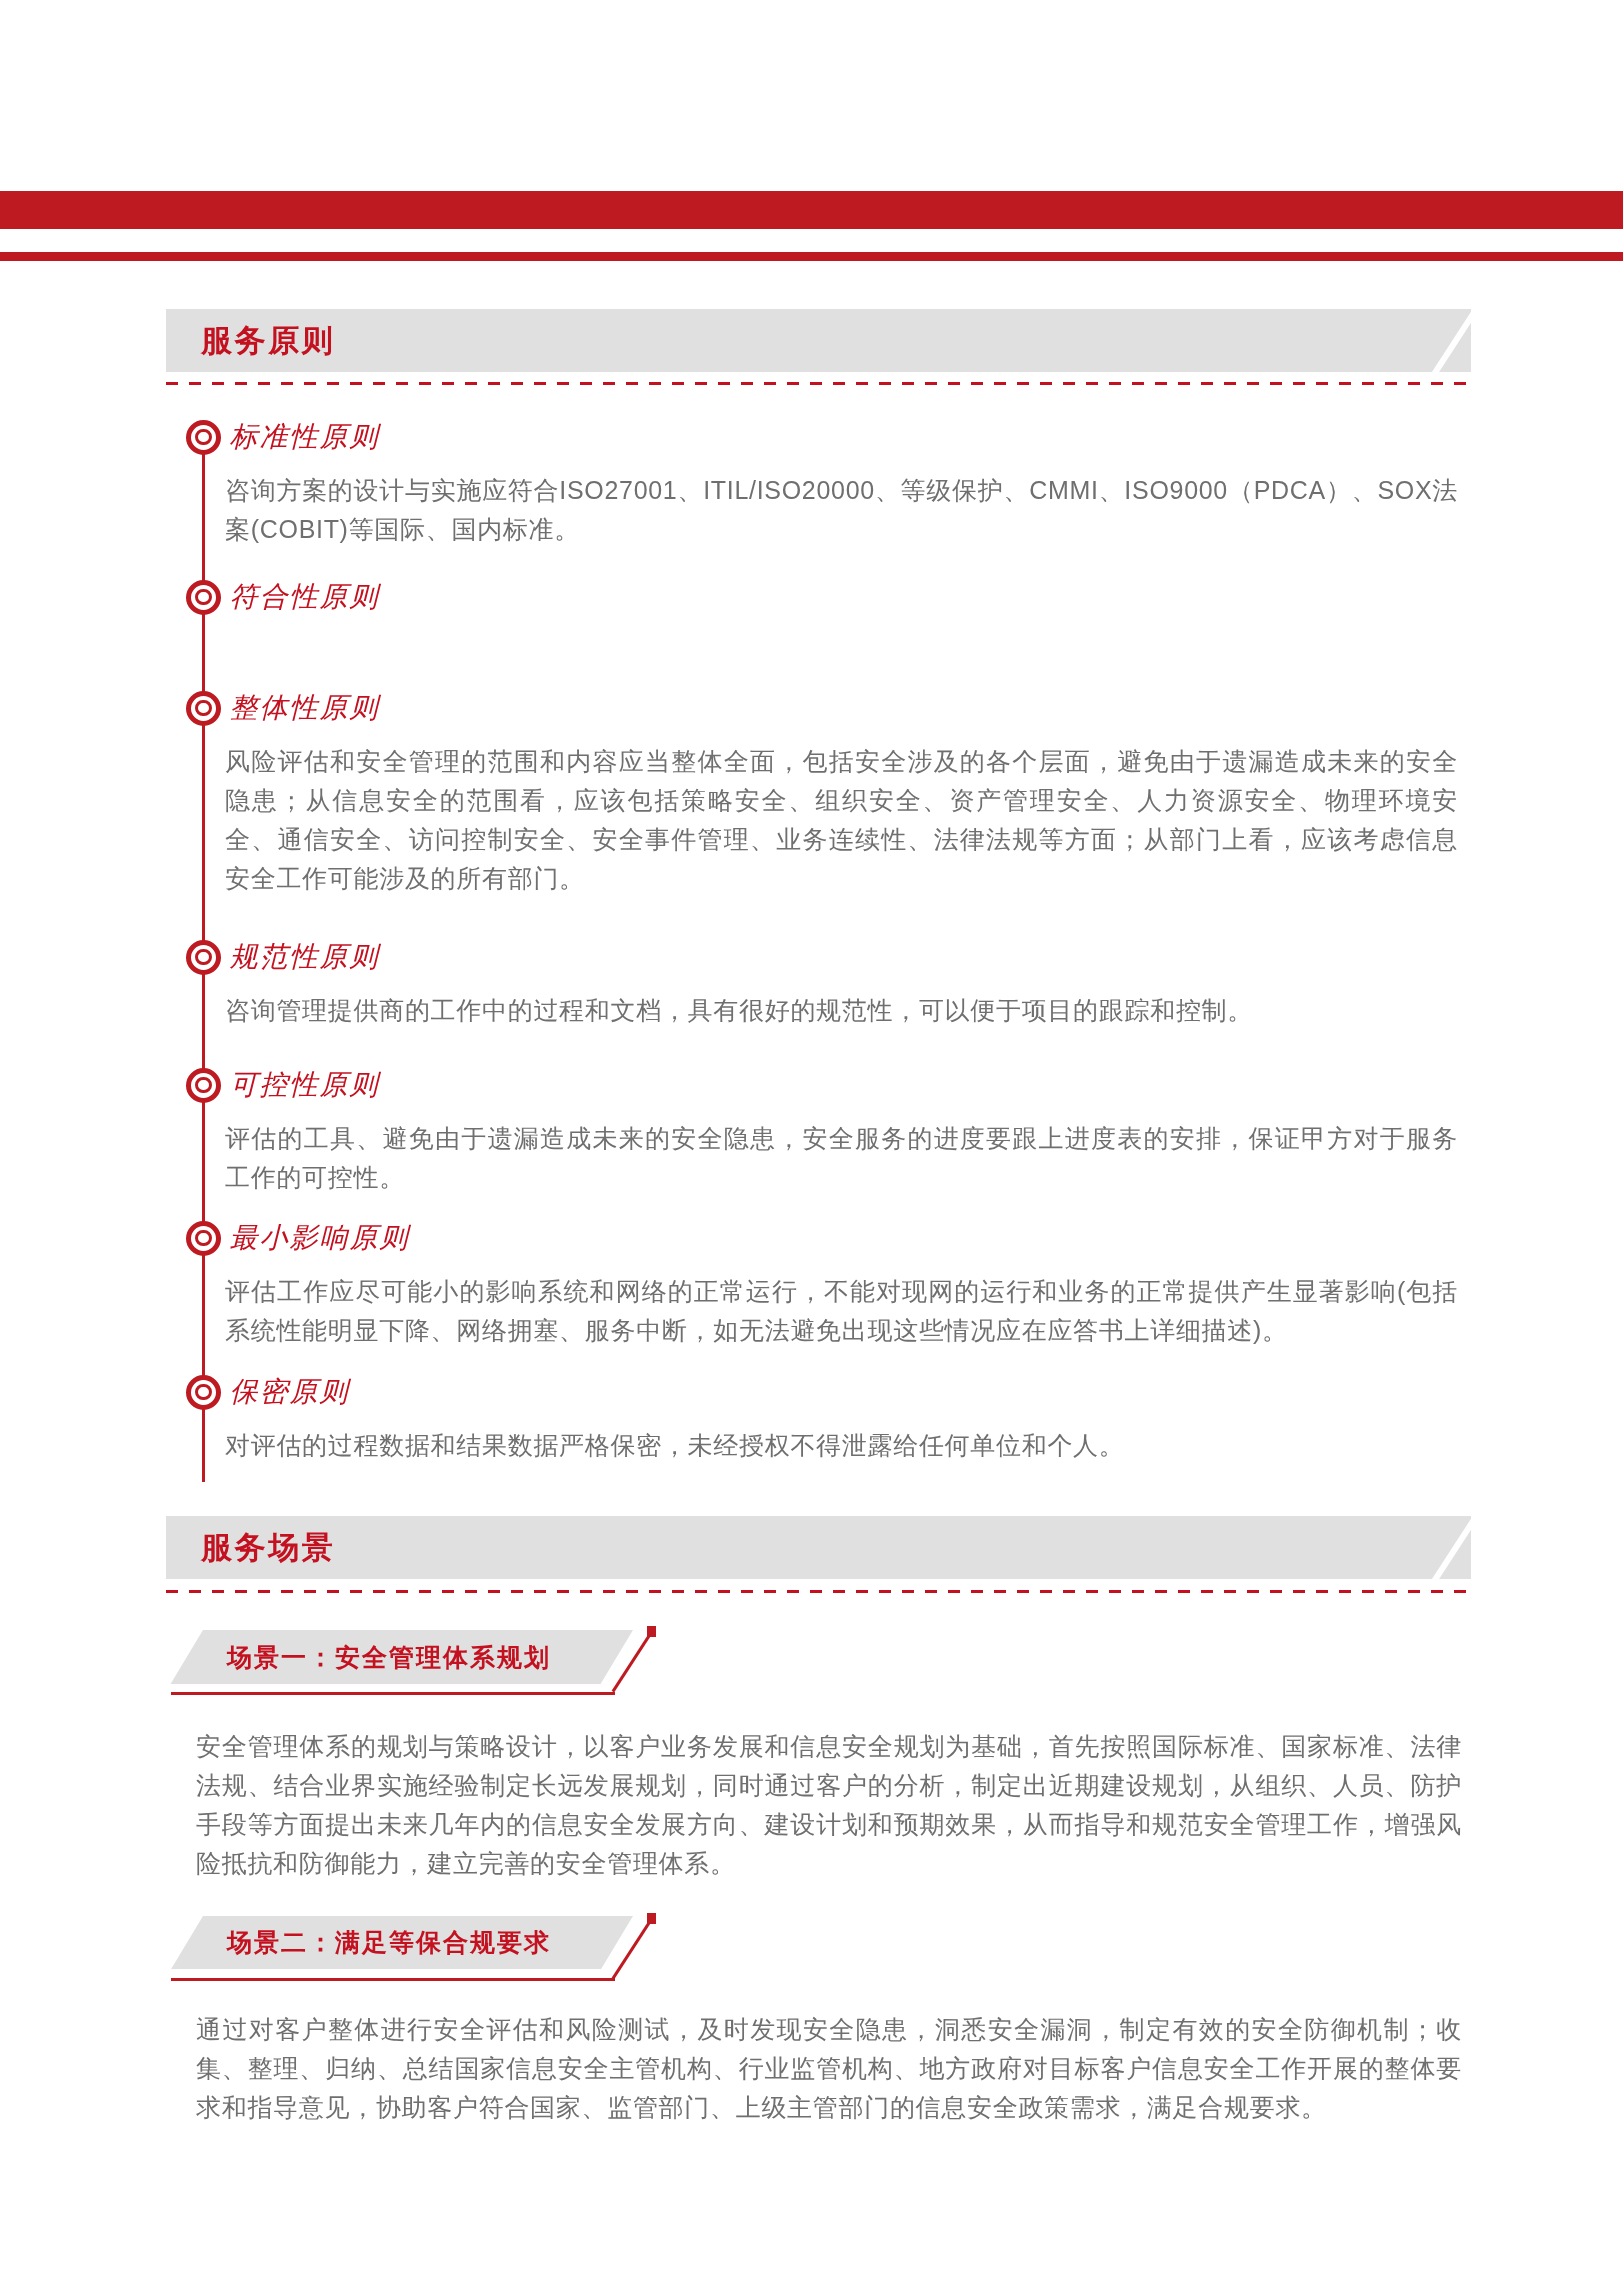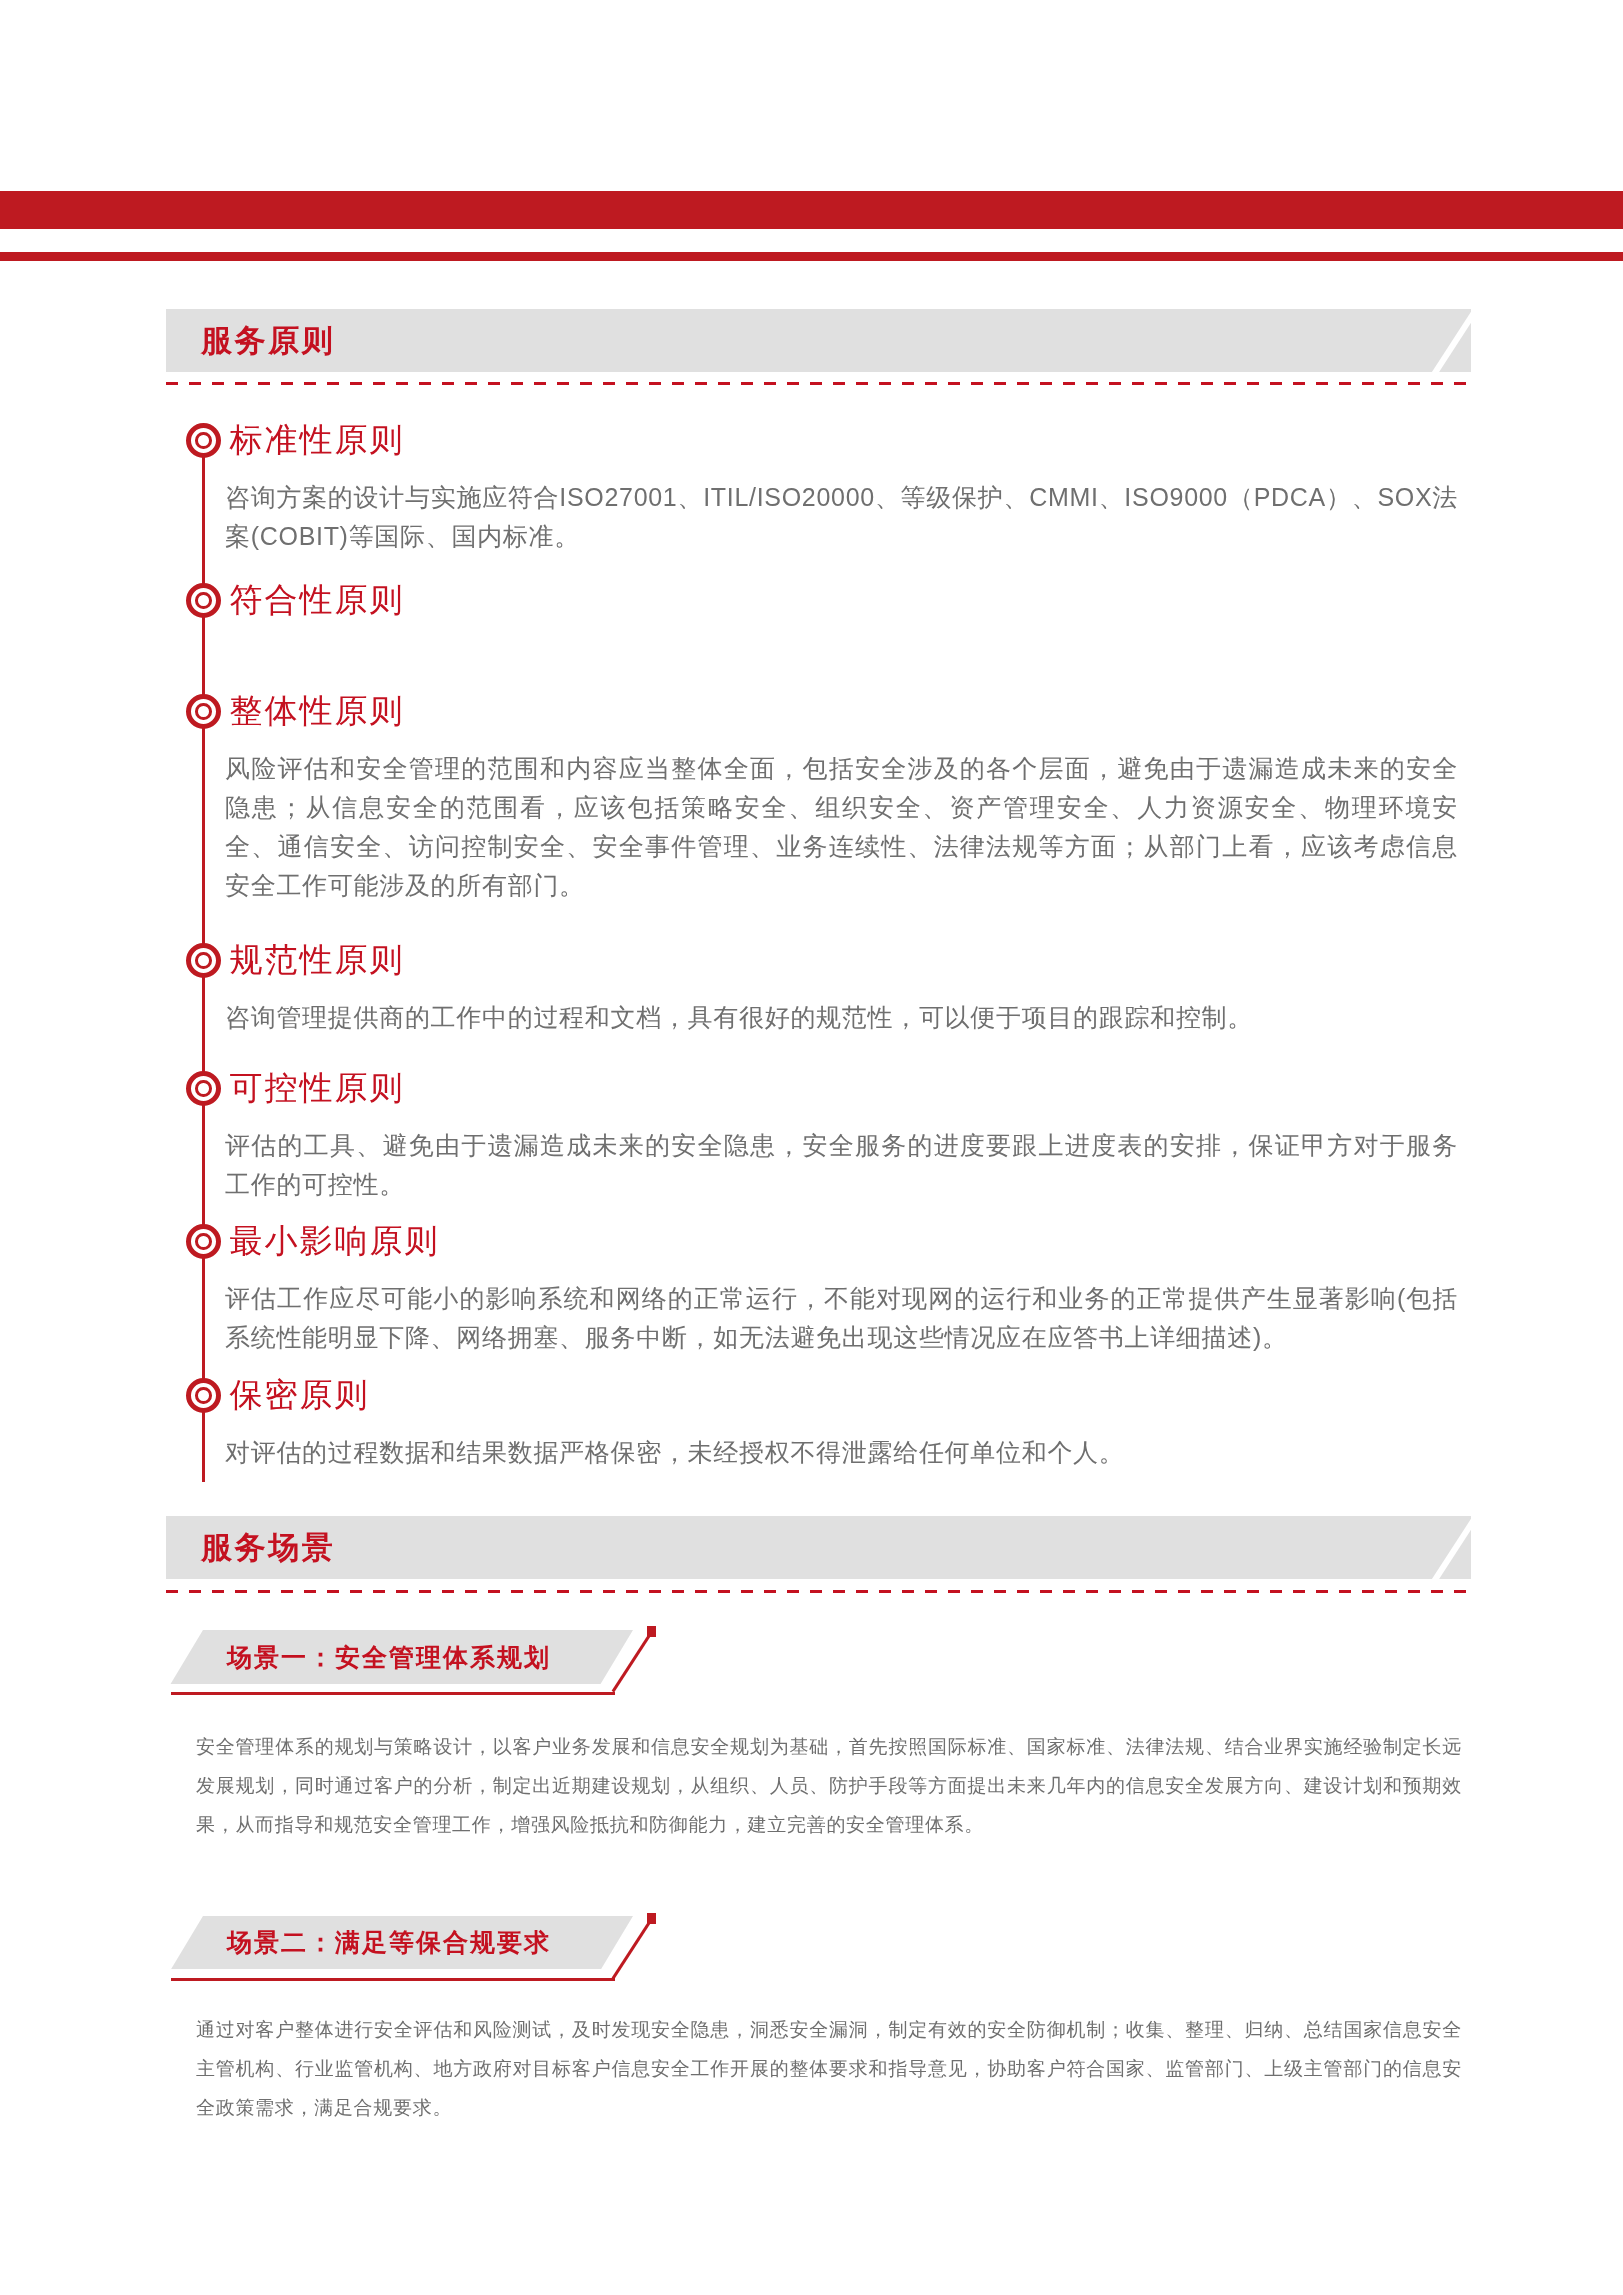--- a/index.html
+++ b/index.html
@@ -41,21 +41,21 @@
   .p-head{display:flex;align-items:center;gap:8.5px;}
   .bullseye{
     box-sizing:border-box;flex:0 0 35px;width:35px;height:35px;
     border:5.2px solid var(--red);border-radius:50%;background:#fff;
     display:flex;align-items:center;justify-content:center;
   }
   .bullseye-inner{
     box-sizing:border-box;width:16.4px;height:16.4px;
     border:3.9px solid var(--red);border-radius:50%;background:#fff;
   }
-  .p-title{font-size:33px;color:var(--redtext);letter-spacing:2px;}
+  .p-title{font-size:28px;color:var(--redtext);letter-spacing:2px;font-style:italic;}
   .p-body{
     margin:15px 0 0 39px;width:1233px;
     font-size:25px;line-height:39px;color:var(--bodytext);
     text-align:justify;letter-spacing:0.7px;
   }
   .scn-box{
     position:absolute;left:203px;width:430px;height:54px;
     background:var(--graybox);transform:skewX(-31deg);transform-origin:top left;
   }
   .scn-label{
@@ -63,21 +63,21 @@
     font-size:25px;font-weight:bold;color:var(--redtext);letter-spacing:2px;z-index:2;
   }
   .scn-underline{position:absolute;left:171px;width:444px;height:3.3px;background:var(--red);}
   .scn-diag{
     position:absolute;left:613px;width:67px;height:3.3px;background:var(--red);
     transform-origin:left center;transform:rotate(-57deg);
   }
   .scn-square{position:absolute;left:647px;width:9.2px;height:10.5px;background:var(--red);}
   .scn-body{
     position:absolute;left:196px;width:1266px;
-    font-size:19px;line-height:39px;color:var(--bodytext);
+    font-size:25px;line-height:39px;color:var(--bodytext);
     text-align:justify;letter-spacing:0.7px;
   }
 </style>
 </head>
 <body>
 
 <div class="page">
 
   <div class="bar bar-thick"></div>
   <div class="bar bar-thin"></div>

